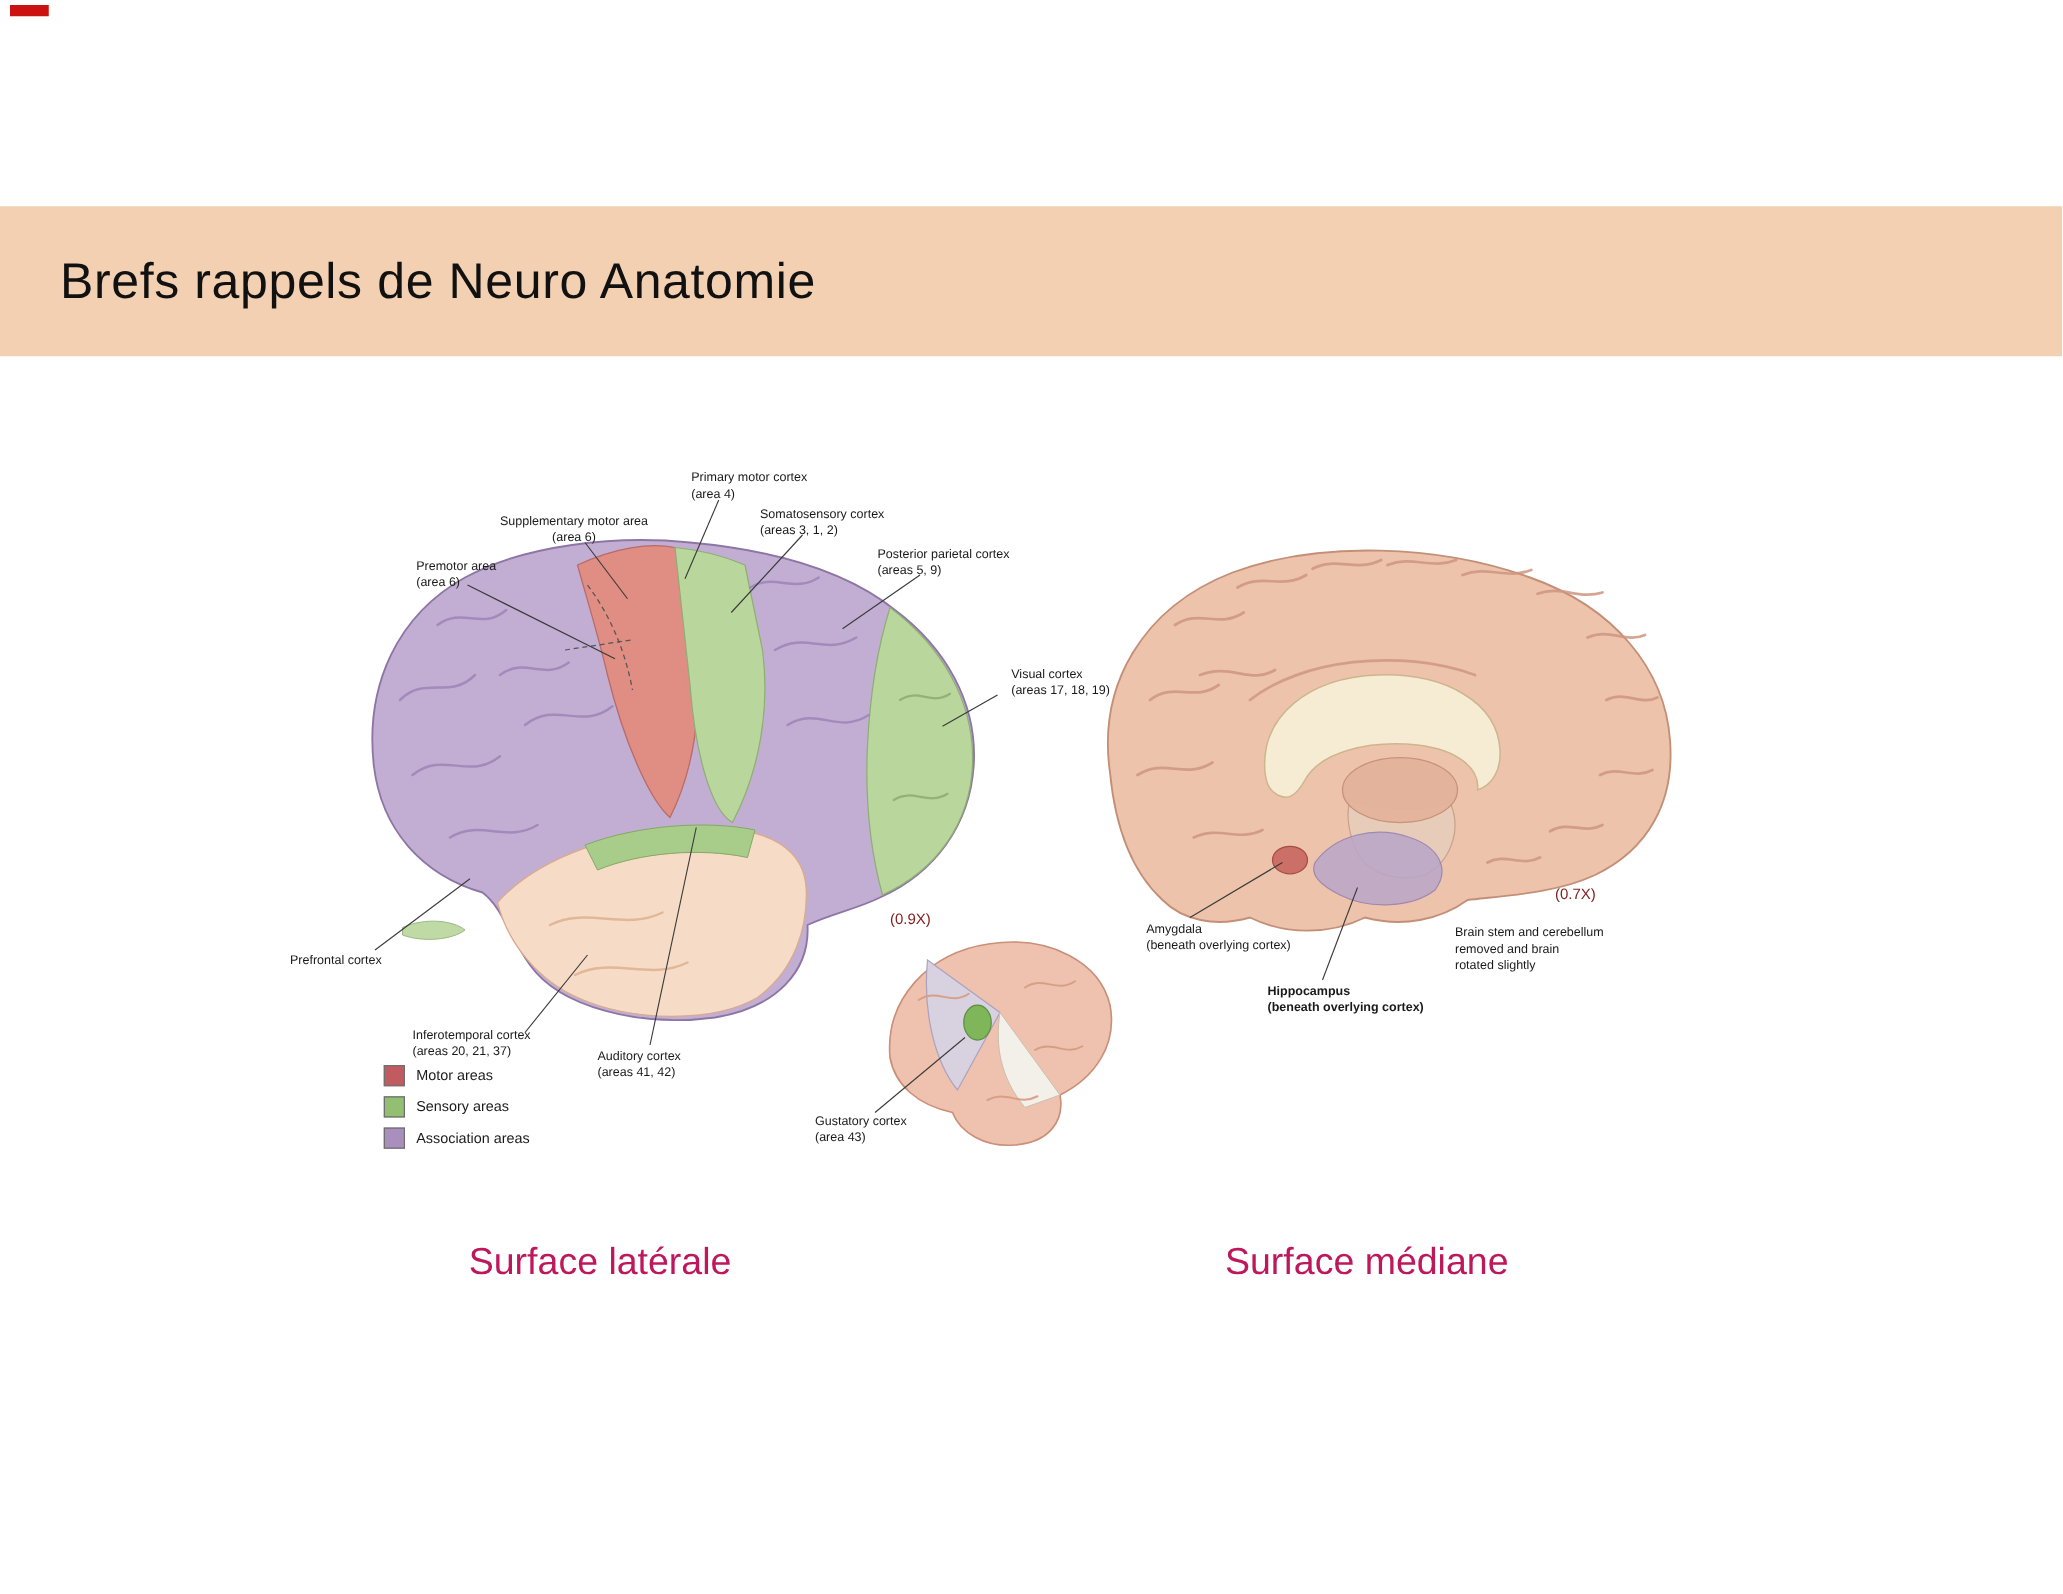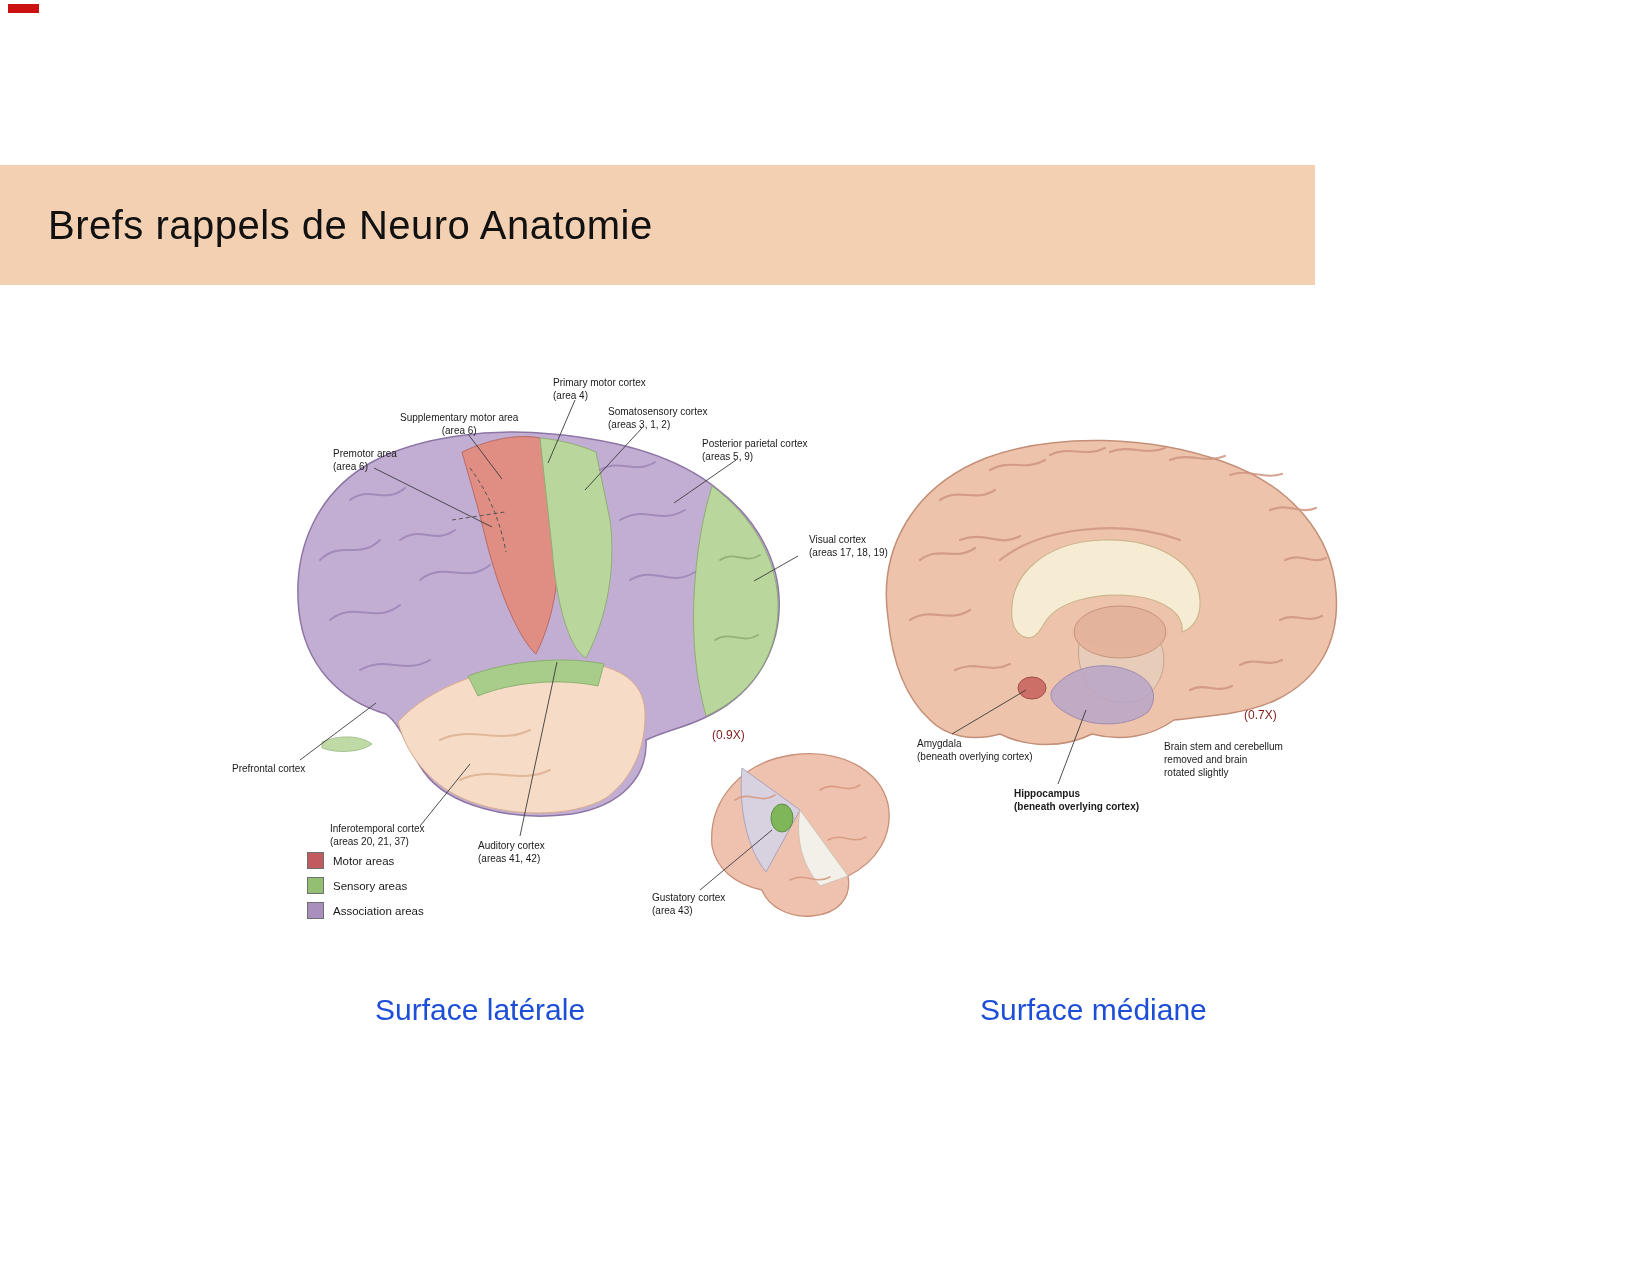--- a/index.html
+++ b/index.html
@@ -2,35 +2,35 @@
 <html><head>
 <meta charset="utf-8">
 <style>
   html,body { margin:0; padding:0; background:#ffffff; }
   .slide {
     position:relative; width:1650px; height:1275px; background:#ffffff;
     overflow:hidden; font-family:"Liberation Sans", sans-serif; color:#1a1a1a;
   }
   .corner-mark { position:absolute; left:8px; top:4px; width:31px; height:9px; background:#cc1111; }
   .banner {
-    position:absolute; left:0; top:165px; width:1315px; height:120px;
+    position:absolute; left:0; top:165px; width:1650px; height:120px;
     background:#f3d0b1; display:flex; align-items:center;
   }
   .title { font-size:40px; font-weight:400; color:#111; padding-left:48px; margin:0; letter-spacing:0.5px; }
   .artwork { position:absolute; left:0; top:0; display:block; }
   .lbl {
     position:absolute; font-size:10px; line-height:1.3; color:#1a1a1a;
     white-space:pre-line;
   }
   .scale-note { font-size:12px; color:#7f1d1d; }
   .legend { position:absolute; left:278px; top:852px; }
   .legend-row { display:flex; align-items:center; margin-bottom:8px;padding-left:29px; }
   .swatch { width:15px; height:15px; border:1px solid #6f6f6f; margin-right:9px; }
   .legend-label { font-size:11.5px; }
-  .caption { position:absolute; font-size:30px; color:#1d4ed8; }
+  .caption { position:absolute; font-size:30px; color:#be185d; }
 </style>
 </head>
 <body>
 
 <div class="slide">
 
   <div class="corner-mark"></div>
 
   <div class="banner">
     <h1 class="title">Brefs rappels de Neuro Anatomie</h1>

